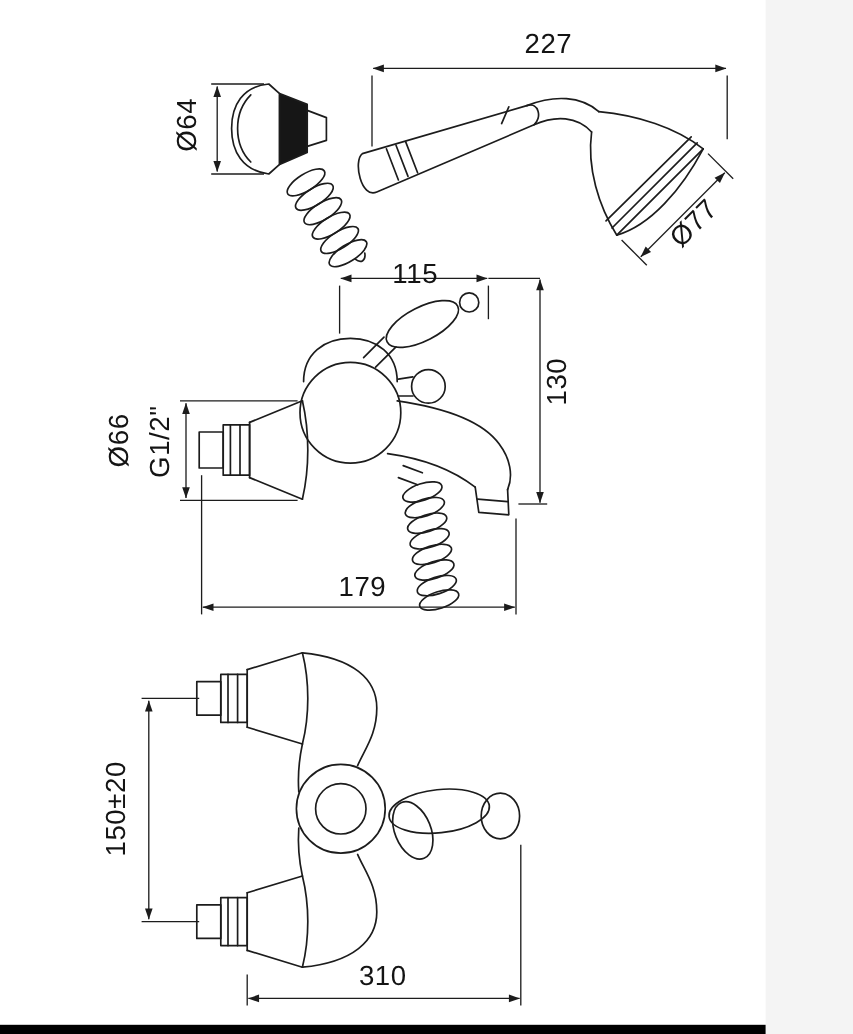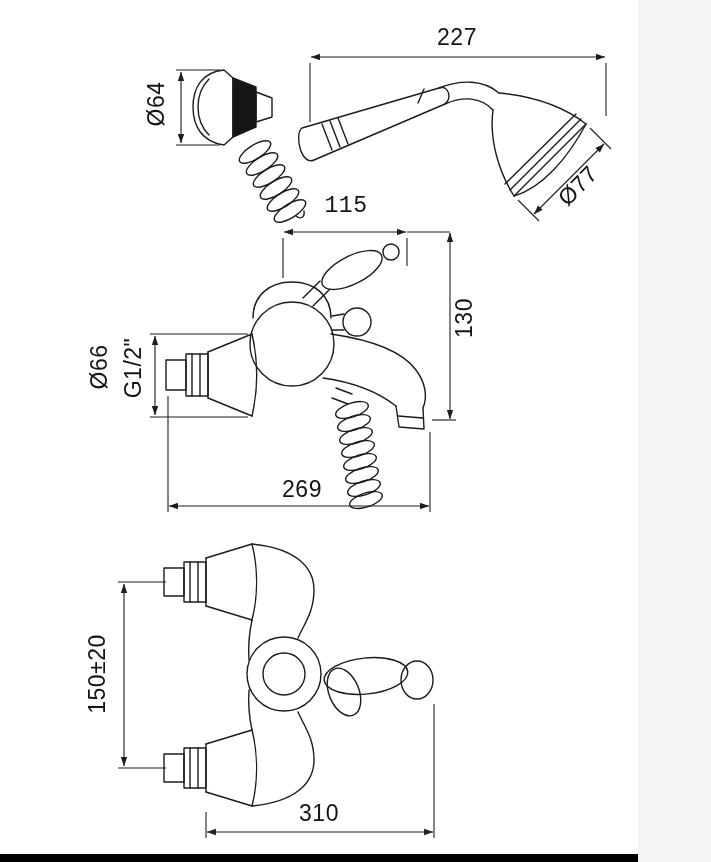--- a/index.html
+++ b/index.html
@@ -183,27 +183,27 @@
 
     <rect x="0" y="854" width="711" height="8" fill="#000000"></rect>
   </svg>
 
   <div class="dim-label" style="left:457px; top:37px;">227</div>
 
   <div class="dim-label rot-90" style="left:156px; top:104px;">Ø64</div>
 
   <div class="dim-label rot-45" style="left:578px; top:186px;">Ø77</div>
 
-  <div class="dim-label" style="left:346px; top:206px;font-family:Liberation Mono, monospace;">115</div>
+  <div class="dim-label" style="left:346px; top:228px;">115</div>
 
   <div class="dim-label rot-90" style="left:464px; top:318px;">130</div>
 
   <div class="dim-label rot-90" style="left:99px; top:367px;">Ø66</div>
 
   <div class="dim-label rot-90" style="left:133px; top:368px;">G1/2"</div>
 
-  <div class="dim-label" style="left:302px; top:489px;">269</div>
+  <div class="dim-label" style="left:302px; top:489px;">179</div>
 
   <div class="dim-label rot-90" style="left:97px; top:674px;">150±20</div>
 
   <div class="dim-label" style="left:319px; top:813px;">310</div>
 
 </div>
 
 </body></html>

